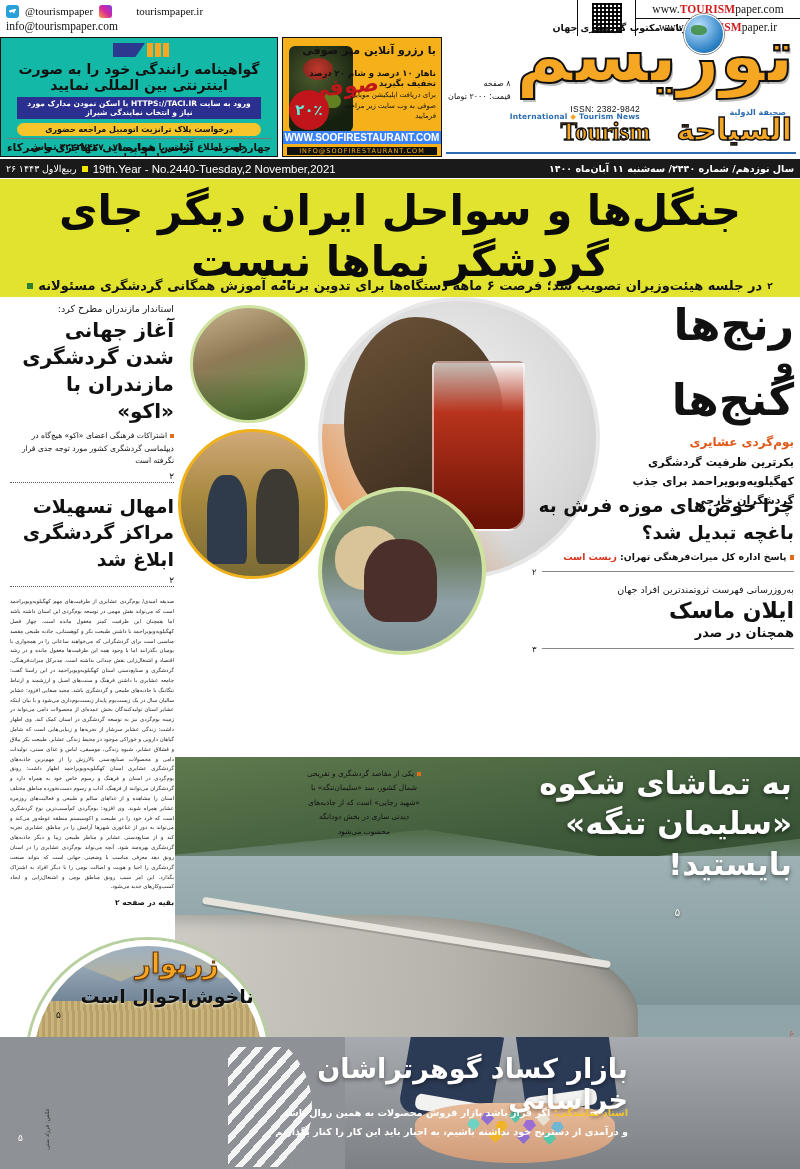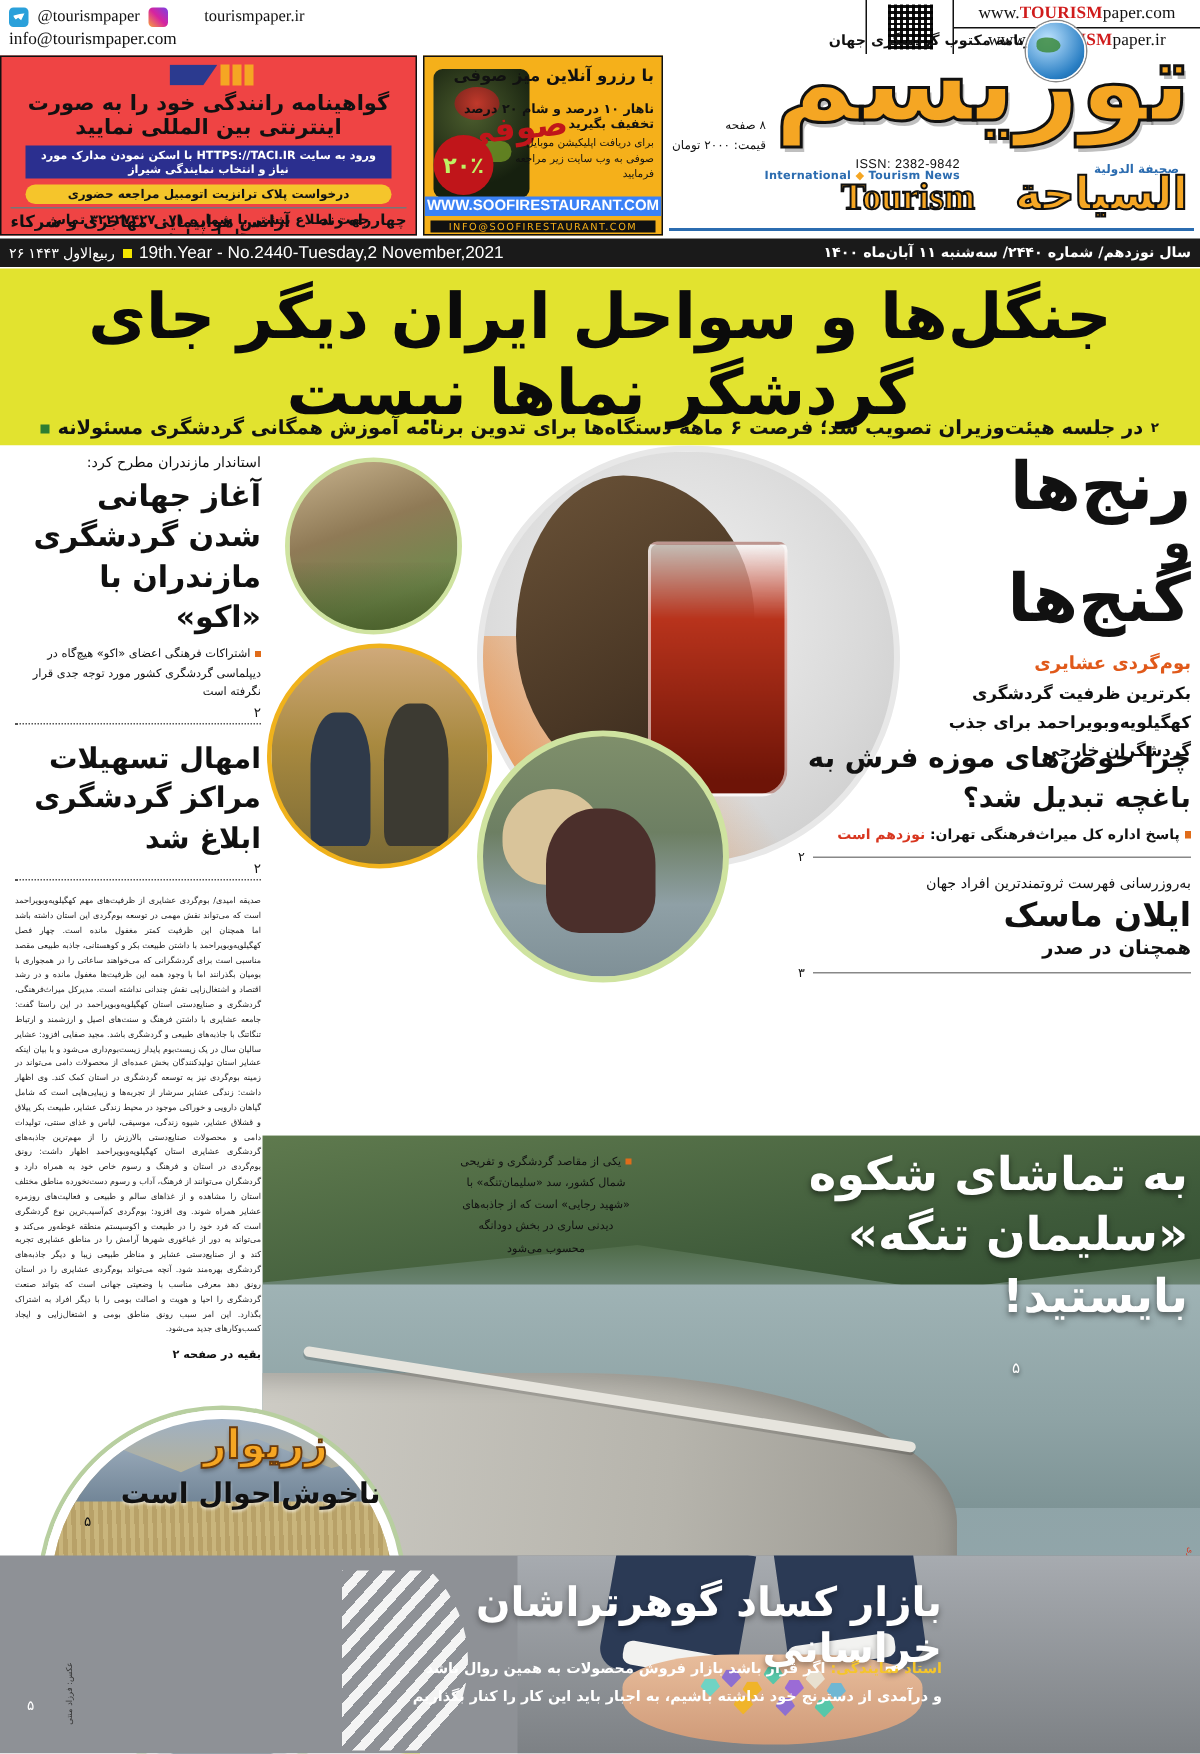--- a/index.html
+++ b/index.html
@@ -45,32 +45,32 @@
               position:relative; overflow:hidden; }
   .ad-soofi .plate { position:absolute; left:6px; top:8px; width:64px; height:86px;
       background:radial-gradient(circle at 40% 35%,#4b5c2d,#16200f 70%); border-radius:6px; }
   .ad-soofi .plate:before{content:"";position:absolute;left:14px;top:12px;width:30px;height:22px;
       background:radial-gradient(circle,#c0392b,#7b241c);border-radius:50%;}
   .ad-soofi .plate:after{content:"";position:absolute;left:10px;top:48px;width:42px;height:14px;
       background:#6b8e23;border-radius:8px;opacity:.85;}
   .ad-soofi .soofiword { position:absolute; left:24px; top:36px; font-size:22px; color:#c0151a;
       font-weight:bold; transform:rotate(-6deg); font-family:"DejaVu Sans",sans-serif; }
   .ad-soofi .badge20 { position:absolute; left:6px; bottom:26px; width:40px; height:40px;
-      background:#c0151a; border-radius:50%; color:#bef264; font-size:15px; font-weight:bold;
+      background:#c0151a; border-radius:50%; color:#5eead4; font-size:15px; font-weight:bold;
       display:flex; align-items:center; justify-content:center; }
   .ad-soofi .ln1 { position:absolute; right:5px; top:6px; font-size:11px; font-weight:bold; color:#111; }
   .ad-soofi .ln2 { position:absolute; right:5px; top:30px; font-size:8.5px; font-weight:bold; color:#111; }
   .ad-soofi .ln3 { position:absolute; right:5px; top:52px; font-size:7px; color:#111; line-height:1.5; width:96px; text-align:right;}
   .ad-soofi .web { position:absolute; left:0; right:0; bottom:12px; text-align:center; color:#fff;
       background:#3b82f6; font-size:10px; font-weight:bold; padding:1px 0; direction:ltr;
       font-family:"Liberation Sans",sans-serif; }
   .ad-soofi .mailbar { position:absolute; left:4px; right:4px; bottom:1px; text-align:center; color:#f5b01a;
       background:#111; font-size:6.5px; letter-spacing:1px; direction:ltr; }
 
-  .ad-taclir { flex:1; margin-right:4px; height:120px; background:#ef4444; border:1.5px solid #111;
+  .ad-taclir { flex:1; margin-right:4px; height:120px; background:#14b8a6; border:1.5px solid #111;
                position:relative; padding:4px 16px; overflow:hidden; }
   .ad-taclir .logo { position:absolute; left:50%; transform:translateX(-50%); top:3px;
       width:60px; height:16px; display:flex; gap:2px; align-items:flex-end; }
   .ad-taclir .logo i { display:block; width:6px; background:#f5a623; }
   .ad-taclir .logo i:nth-child(1){height:14px}
   .ad-taclir .logo i:nth-child(2){height:14px}
   .ad-taclir .logo i:nth-child(3){height:14px}
   .ad-taclir .logo span { display:block; width:32px; height:14px; background:#2b3a8f;
       clip-path:polygon(0 0,100% 0,70% 100%,0 100%); }
   .ad-taclir .t1 { margin-top:19px; text-align:center; font-size:14px; font-weight:bold; color:#111; }
@@ -412,21 +412,21 @@
         <div>گنج‌ها</div>
       </div>
       <div class="rkicker">بوم‌گردی عشایری</div>
       <div class="rdeck">بکرترین ظرفیت گردشگری کهگیلویه‌وبویراحمد برای جذب گردشگران خارجی</div>
     </div>
 
     <div class="mcol">
       <div class="mhead">چرا حوض‌های موزه فرش به باغچه تبدیل شد؟</div>
       <div class="mdeck">
         <span class="sq"></span><span>پاسخ اداره کل میراث‌فرهنگی تهران:</span>
-        <span class="hot">نوزدهم است</span>
+        <span class="hot">زیست است</span>
       </div>
       <div class="mrule">
         <span class="ln"></span>
         <span class="n">۲</span>
       </div>
 
       <div class="mk2">به‌روزرسانی فهرست ثروتمندترین افراد جهان</div>
       <div class="mh2">ایلان ماسک</div>
       <div class="md2">همچنان در صدر</div>
       <div class="mrule2">

